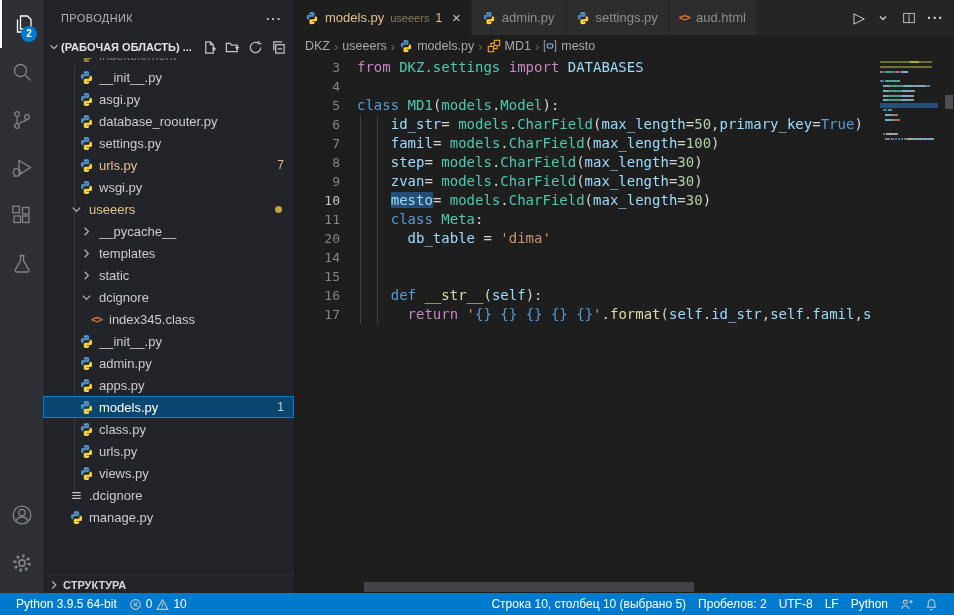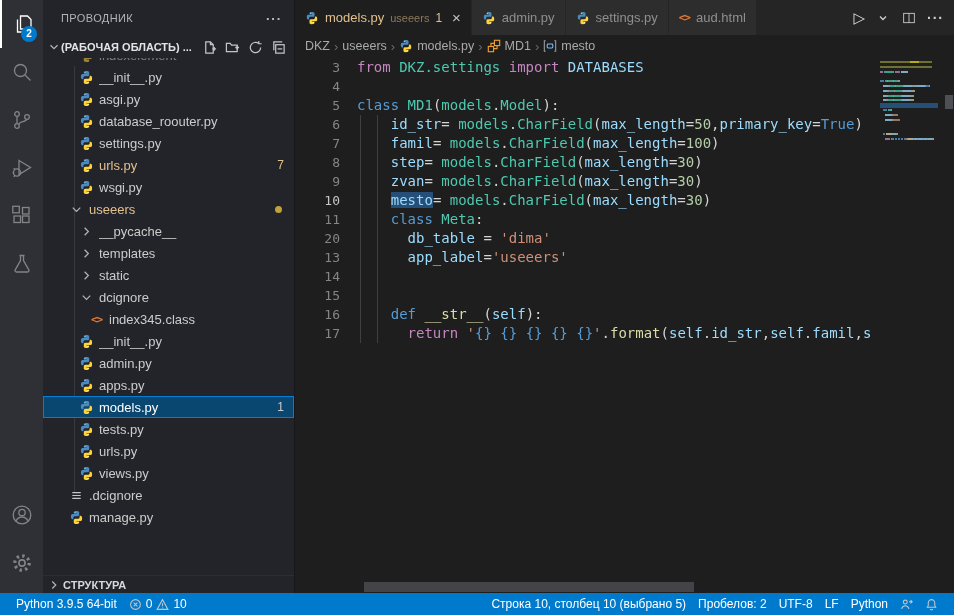--- a/index.html
+++ b/index.html
@@ -381,21 +381,21 @@
           </div>
           <div class="tree-row" style="padding-left:35px">
             <span class="ico tw">
               <svg viewBox="0 0 16 16">
                 <path fill="#4b8bbe" d="M7.9 1C5 1 5.2 2.3 5.2 2.3v1.5h2.9v.4H3.9S2 3.9 2 6.9s1.7 2.9 1.7 2.9h1V8.4s-.1-1.7 1.7-1.7h2.9s1.6 0 1.6-1.6V2.7S11.2 1 7.9 1z"></path>
                 <path fill="#ffd43b" d="M8.1 15c2.9 0 2.7-1.3 2.7-1.3v-1.5H8v-.4h4.1S14 12.1 14 9.1s-1.7-2.9-1.7-2.9h-1v1.4s.1 1.7-1.7 1.7H6.7s-1.6 0-1.6 1.6v2.4S4.8 15 8.1 15z"></path>
                 <circle fill="#fff" cx="6.4" cy="2.9" r=".55"></circle>
                 <circle fill="#fff" cx="9.6" cy="13.1" r=".55"></circle>
               </svg>
             </span>
-            <span class="lbl">tests.py</span>
+            <span class="lbl">class.py</span>
           </div>
           <div class="tree-row" style="padding-left:35px">
             <span class="ico tw">
               <svg viewBox="0 0 16 16">
                 <path fill="#4b8bbe" d="M7.9 1C5 1 5.2 2.3 5.2 2.3v1.5h2.9v.4H3.9S2 3.9 2 6.9s1.7 2.9 1.7 2.9h1V8.4s-.1-1.7 1.7-1.7h2.9s1.6 0 1.6-1.6V2.7S11.2 1 7.9 1z"></path>
                 <path fill="#ffd43b" d="M8.1 15c2.9 0 2.7-1.3 2.7-1.3v-1.5H8v-.4h4.1S14 12.1 14 9.1s-1.7-2.9-1.7-2.9h-1v1.4s.1 1.7-1.7 1.7H6.7s-1.6 0-1.6 1.6v2.4S4.8 15 8.1 15z"></path>
                 <circle fill="#fff" cx="6.4" cy="2.9" r=".55"></circle>
                 <circle fill="#fff" cx="9.6" cy="13.1" r=".55"></circle>
               </svg>
             </span>
@@ -555,21 +555,20 @@
             <div class="code-line"><span class="ln">3</span><span class="code"><span class="tk-kw">from</span><span class="tk-txt"> </span><span class="tk-cls">DKZ.settings</span><span class="tk-txt"> </span><span class="tk-kw">import</span><span class="tk-txt"> </span><span class="tk-var">DATABASES</span></span></div>
             <div class="code-line"><span class="ln">4</span><span class="code"></span></div>
             <div class="code-line"><span class="ln">5</span><span class="code"><span class="tk-kw2">class</span><span class="tk-txt"> </span><span class="tk-cls">MD1</span><span class="tk-txt">(</span><span class="tk-cls">models</span><span class="tk-txt">.</span><span class="tk-cls">Model</span><span class="tk-txt">):</span></span></div>
             <div class="code-line"><span class="ln">6</span><span class="g1"></span><span class="g2"></span><span class="code"><span class="tk-txt">    </span><span class="tk-var">id_str</span><span class="tk-txt">= </span><span class="tk-cls">models</span><span class="tk-txt">.</span><span class="tk-cls">CharField</span><span class="tk-txt">(</span><span class="tk-var">max_length</span><span class="tk-txt">=</span><span class="tk-num">50</span><span class="tk-txt">,</span><span class="tk-var">primary_key</span><span class="tk-txt">=</span><span class="tk-kw2">True</span><span class="tk-txt">)</span></span></div>
             <div class="code-line"><span class="ln">7</span><span class="g1"></span><span class="g2"></span><span class="code"><span class="tk-txt">    </span><span class="tk-var">famil</span><span class="tk-txt">= </span><span class="tk-cls">models</span><span class="tk-txt">.</span><span class="tk-cls">CharField</span><span class="tk-txt">(</span><span class="tk-var">max_length</span><span class="tk-txt">=</span><span class="tk-num">100</span><span class="tk-txt">)</span></span></div>
             <div class="code-line"><span class="ln">8</span><span class="g1"></span><span class="g2"></span><span class="code"><span class="tk-txt">    </span><span class="tk-var">step</span><span class="tk-txt">= </span><span class="tk-cls">models</span><span class="tk-txt">.</span><span class="tk-cls">CharField</span><span class="tk-txt">(</span><span class="tk-var">max_length</span><span class="tk-txt">=</span><span class="tk-num">30</span><span class="tk-txt">)</span></span></div>
             <div class="code-line"><span class="ln">9</span><span class="g1"></span><span class="g2"></span><span class="code"><span class="tk-txt">    </span><span class="tk-var">zvan</span><span class="tk-txt">= </span><span class="tk-cls">models</span><span class="tk-txt">.</span><span class="tk-cls">CharField</span><span class="tk-txt">(</span><span class="tk-var">max_length</span><span class="tk-txt">=</span><span class="tk-num">30</span><span class="tk-txt">)</span></span></div>
             <div class="code-line"><span class="ln active">10</span><span class="g1"></span><span class="g2"></span><span class="code"><span class="tk-txt">    </span><span class="tk-sel">mesto</span><span class="tk-txt">= </span><span class="tk-cls">models</span><span class="tk-txt">.</span><span class="tk-cls">CharField</span><span class="tk-txt">(</span><span class="tk-var">max_length</span><span class="tk-txt">=</span><span class="tk-num">30</span><span class="tk-txt">)</span></span></div>
             <div class="code-line"><span class="ln">11</span><span class="g1"></span><span class="g2"></span><span class="code"><span class="tk-txt">    </span><span class="tk-kw2">class</span><span class="tk-txt"> </span><span class="tk-cls">Meta</span><span class="tk-txt">:</span></span></div>
             <div class="code-line"><span class="ln">20</span><span class="g1"></span><span class="g2"></span><span class="code"><span class="tk-txt">      </span><span class="tk-var">db_table</span><span class="tk-txt"> = </span><span class="tk-str">'dima'</span></span></div>
-            <div class="code-line"><span class="ln">13</span><span class="g1"></span><span class="g2"></span><span class="code"><span class="tk-txt">      </span><span class="tk-var">app_label</span><span class="tk-txt">=</span><span class="tk-str">'useeers'</span></span></div>
             <div class="code-line"><span class="ln">14</span><span class="g1"></span><span class="g2"></span><span class="code"></span></div>
             <div class="code-line"><span class="ln">15</span><span class="g1"></span><span class="g2"></span><span class="code"></span></div>
             <div class="code-line"><span class="ln">16</span><span class="g1"></span><span class="g2"></span><span class="code"><span class="tk-txt">    </span><span class="tk-kw2">def</span><span class="tk-txt"> </span><span class="tk-fn">__str__</span><span class="tk-txt">(</span><span class="tk-var">self</span><span class="tk-txt">):</span></span></div>
             <div class="code-line"><span class="ln">17</span><span class="g1"></span><span class="g2"></span><span class="code"><span class="tk-txt">      </span><span class="tk-kw">return</span><span class="tk-txt"> </span><span class="tk-str">'</span><span class="tk-ph">{}</span><span class="tk-str"> </span><span class="tk-ph">{}</span><span class="tk-str"> </span><span class="tk-ph">{}</span><span class="tk-str"> </span><span class="tk-ph">{}</span><span class="tk-str"> </span><span class="tk-ph">{}</span><span class="tk-str">'</span><span class="tk-txt">.</span><span class="tk-fn">format</span><span class="tk-txt">(</span><span class="tk-var">self</span><span class="tk-txt">.</span><span class="tk-var">id_str</span><span class="tk-txt">,</span><span class="tk-var">self</span><span class="tk-txt">.</span><span class="tk-var">famil</span><span class="tk-txt">,</span><span class="tk-var">s</span></span></div>
           </div>
         <div id="minimap">
             <div class="mm-row"><span style="width:30px;background:#8b8b3a"></span><span style="width:9px;background:#e2e210"></span><span style="width:13px;background:#8b8b3a"></span></div>
             <div class="mm-row"><span style="width:52px;background:#8b8b3a"></span></div>
             <div class="mm-row"><span style="width:3px;background:#c586c0"></span><span style="width:1px;background:transparent"></span><span style="width:10px;background:#4ec9b0"></span><span style="width:1px;background:transparent"></span><span style="width:5px;background:#c586c0"></span><span style="width:1px;background:transparent"></span><span style="width:7px;background:#9cdcfe"></span></div>
             <div class="mm-row"></div>

